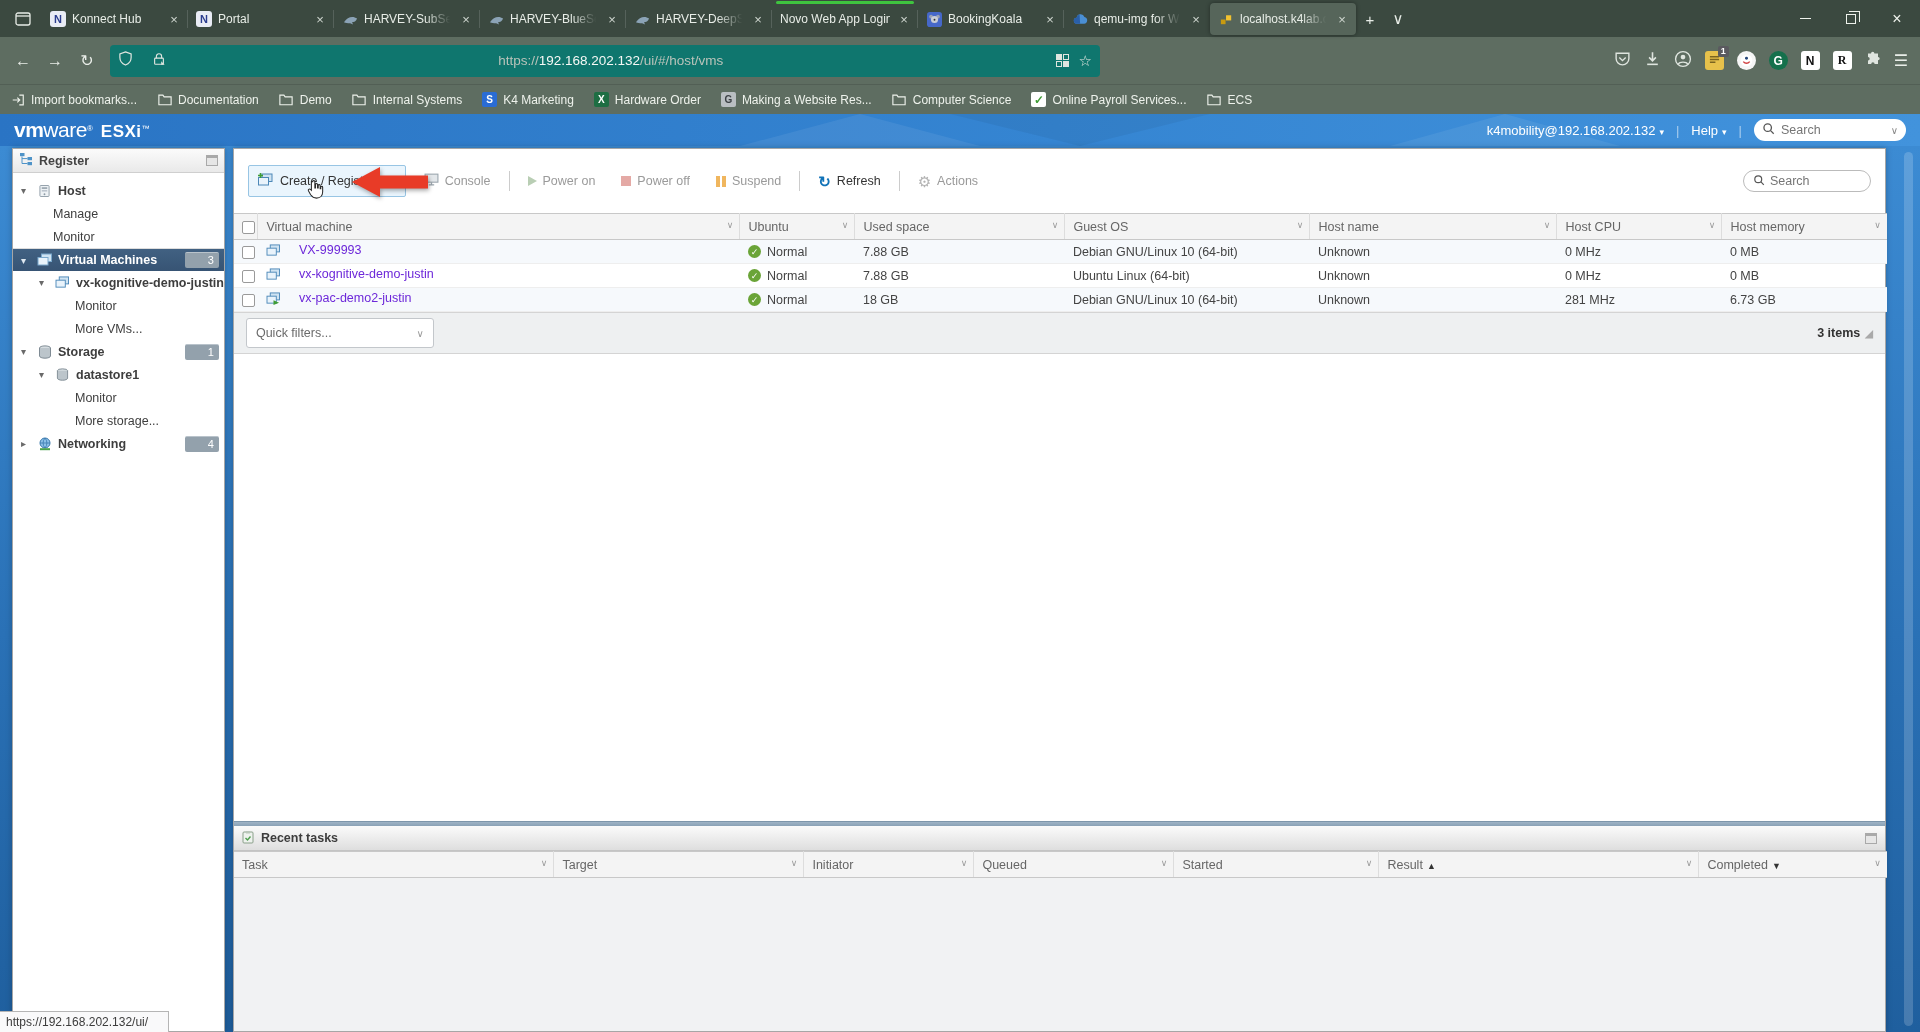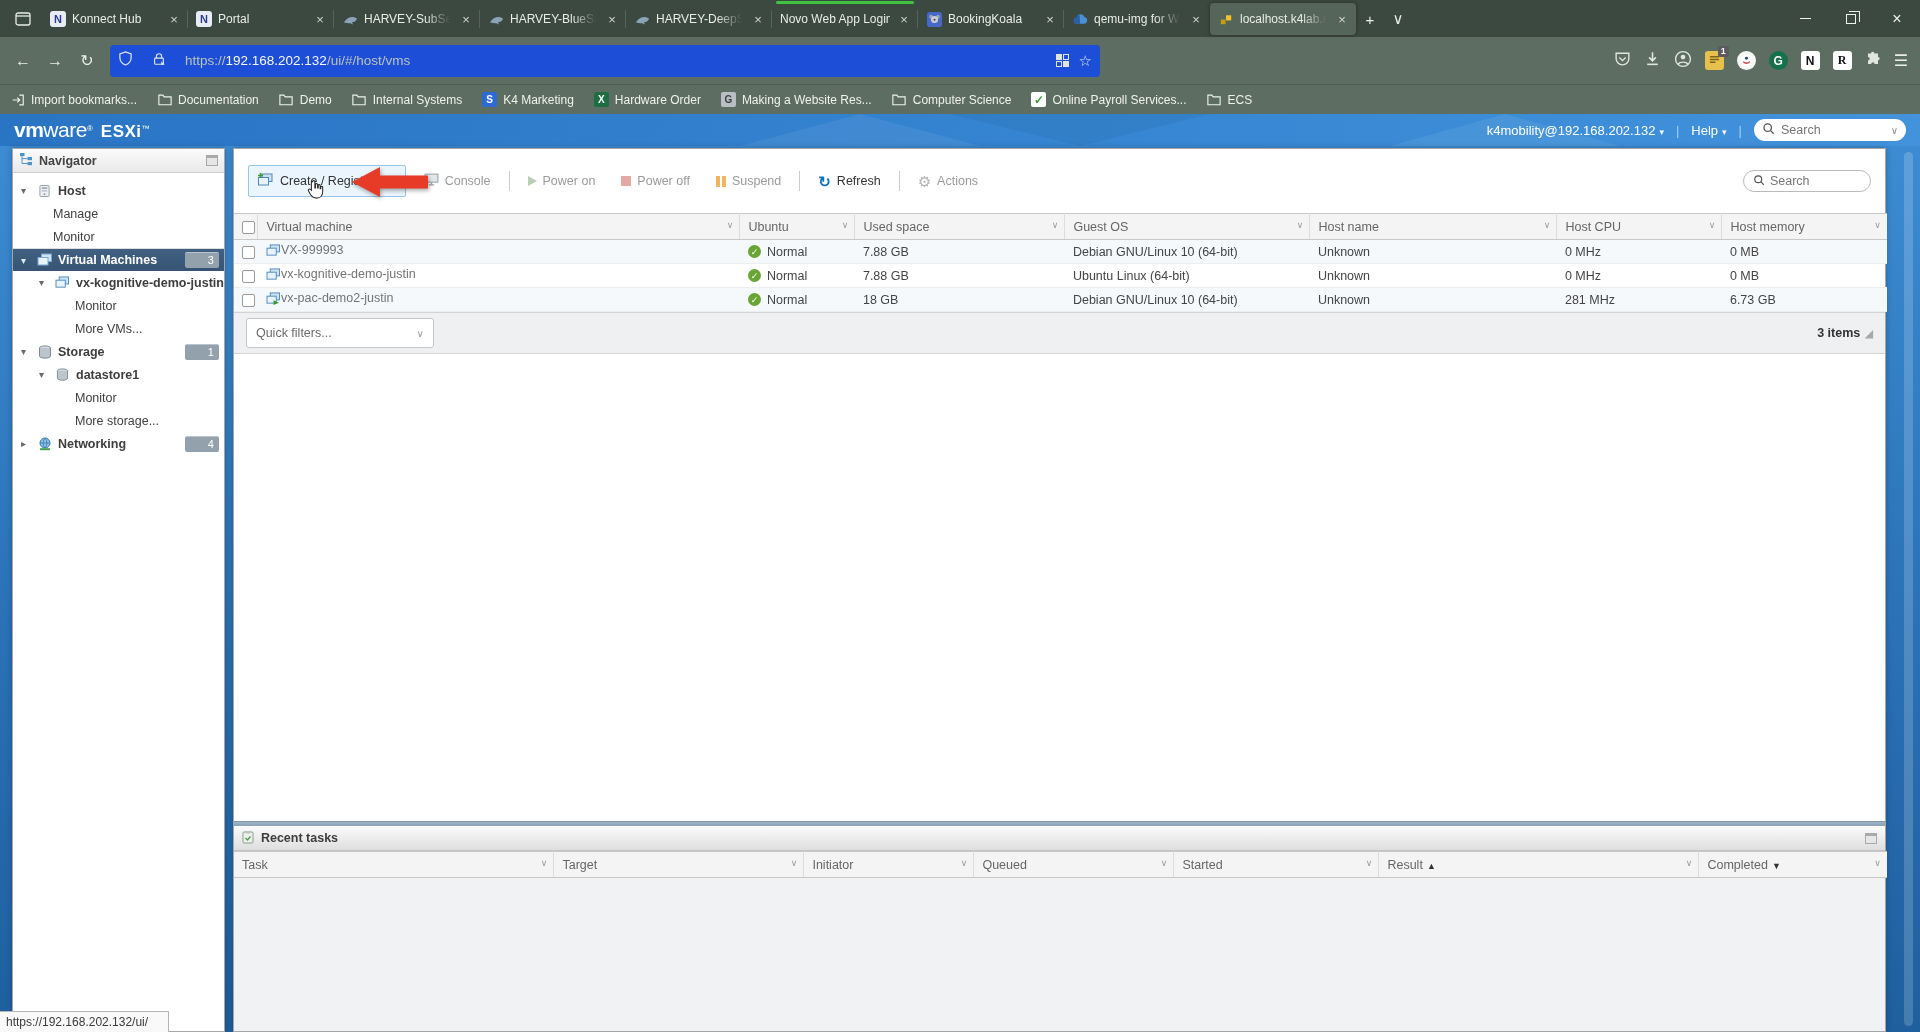--- a/index.html
+++ b/index.html
@@ -23,21 +23,21 @@
   .tabbar-btn { width:28px; height:28px; margin-bottom:4px; display:flex; align-items:center; justify-content:center; font-size:15px; color:#e8ede7; border-radius:4px; }
   .win-controls { margin-left:auto; display:flex; height:100%; align-items:stretch; }
   .win-btn { width:46px; display:flex; align-items:center; justify-content:center; color:#eef2ec; font-size:14px; }
   .restore-glyph { width:10px; height:10px; border:1.2px solid #eef2ec; position:relative; }
   .restore-glyph::before { content:""; position:absolute; left:2px; top:-4px; width:10px; height:10px; border:1.2px solid #eef2ec; border-left:none; border-bottom:none; }
   .min-glyph { width:11px; height:1.5px; background:#eef2ec; }
   .x-glyph { font-size:16px; line-height:1; }
 
   .navbar { height:47px; background:#5e6d61; display:flex; align-items:center; padding:0 8px; gap:2px; }
   .nav-btn { width:30px; height:30px; display:flex; align-items:center; justify-content:center; color:#e9ede8; font-size:16px; border-radius:4px; }
-  .urlbar { flex:0 0 990px; height:32px; margin-left:6px; background:#1d4ed8; border-radius:4px; display:flex; align-items:center; padding:0 8px; gap:19px; }
+  .urlbar { flex:0 0 990px; height:32px; margin-left:6px; background:#0f766e; border-radius:4px; display:flex; align-items:center; padding:0 8px; gap:19px;text-align:center; }
   .url-text { flex:1; font-size:13.5px; color:#b9c3ba; white-space:nowrap; overflow:hidden; }
   .url-text .dom { color:#f6f8f5; }
   .urlbar-end { display:flex; gap:10px; align-items:center; }
   .grid-ico { width:13px; height:13px; display:grid; grid-template-columns:6px 6px; grid-template-rows:6px 6px; gap:1px; }
   .grid-ico i { background:#dfe5df; } .grid-ico i.hollow { background:transparent; outline:1.2px solid #dfe5df; outline-offset:-1.2px; }
   .star { color:#dfe5df; font-size:15px; }
   .navbar-right { margin-left:auto; display:flex; align-items:center; gap:13px; padding-right:4px; }
   .ext-ico { position:relative; width:19px; height:19px; display:flex; align-items:center; justify-content:center; border-radius:3px; font-size:12px; font-weight:bold; }
   .ext-yellow { background:#e7c14b; }
   .ext-badge { position:absolute; top:-5px; right:-5px; background:#5a5a5f; color:#fff; font-size:9px; font-weight:bold; padding:0 3px; border-radius:2px; line-height:11px; }
@@ -117,21 +117,21 @@
   .annot-arrow { position:absolute; left:118px; top:15px; z-index:5; filter:drop-shadow(1px 2px 2px rgba(0,0,0,.35)); }
   .cursor-hand { position:absolute; left:72px; top:30px; z-index:6; }
 
   table { border-collapse:collapse; table-layout:fixed; width:1653px; font-size:12.5px; }
   th { background:#f4f4f4; border-top:1px solid #c8c8c8; border-bottom:1px solid #c8c8c8; border-right:1px solid #ddd; height:26px; font-weight:normal; color:#666; text-align:left; padding:0 8px; position:relative;margin-top:40px; }
   th:last-child { border-right:none; }
   th .col-caret { position:absolute; right:6px; top:6px; color:#999; font-size:9px; }
   td { height:24px; padding:0 8px; color:#444; border-bottom:1px solid #eee; white-space:nowrap; overflow:hidden; }
   tr.alt td { background:#f6f9fc; }
   .cb { width:13px; height:13px; border:1px solid #9a9a9a; background:#fff; border-radius:2px; display:inline-block; vertical-align:middle; }
-  .vm-link { color:#737373; display:inline-flex; align-items:center; gap:0; }
+  .vm-link { color:#6d28d9; display:inline-flex; align-items:center; gap:18px; }
   .status-cell { display:flex; align-items:center; gap:6px; }
   .ok-dot { width:13px; height:13px; border-radius:50%; background:#6aa437; color:#fff; font-size:9px; display:flex; align-items:center; justify-content:center; flex:none; }
 
   .filterbar { height:42px; background:#eef0f1; border-top:1px solid #d4d4d4; border-bottom:1px solid #d4d4d4; display:flex; align-items:center; padding:0 12px; }
   .qf-box { width:188px; height:30px; background:#fff; border:1px solid #c3c7cb; border-radius:3px; display:flex; align-items:center; padding:0 9px; color:#6b6b6b; font-size:12.5px; }
   .qf-box .qc { margin-left:auto; color:#999; font-size:10px; }
   .items-count { margin-left:auto; font-weight:bold; color:#333; font-size:12.5px; display:flex; align-items:center; gap:5px; }
   .grip { color:#a9a9a9; font-size:10px; }
 
   .spacer { flex:1; background:#fff; }
@@ -406,21 +406,21 @@
 <div class="esxi-body">
 
   <div class="panel nav-panel">
     <div class="nav-head">
       <span><svg width="14" height="14" viewBox="0 0 14 14">
             <rect x="1" y="1" width="4.5" height="3.2" fill="#4e93c8"></rect>
             <rect x="8.5" y="5" width="4.5" height="3.2" fill="#4e93c8"></rect>
             <rect x="8.5" y="10" width="4.5" height="3.2" fill="#4e93c8"></rect>
             <path d="M3 4.5v7h5.5M3 6.6h5.5" stroke="#4e93c8" fill="none"></path>
           </svg></span>
-      <span>Navigator</span>
+      <span>Register</span>
       <span class="nav-collapse"></span>
     </div>
     <div class="tree">
       <div class="trow bold">
         <span class="caret">▾</span>
         <span class="ticon">
             <svg width="11" height="14" viewBox="0 0 12 14">
               <rect x="1" y="1" width="10" height="12" rx="1" fill="#eef2f5" stroke="#8d9aa5"></rect>
               <rect x="3" y="3" width="6" height="1.6" fill="#8d9aa5"></rect>
               <rect x="3" y="6" width="6" height="1.6" fill="#b9c2ca"></rect>

